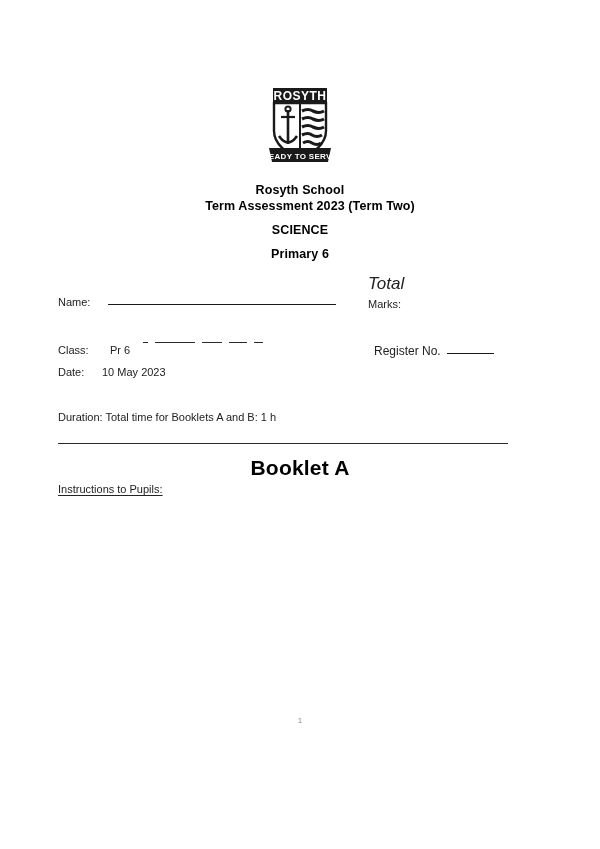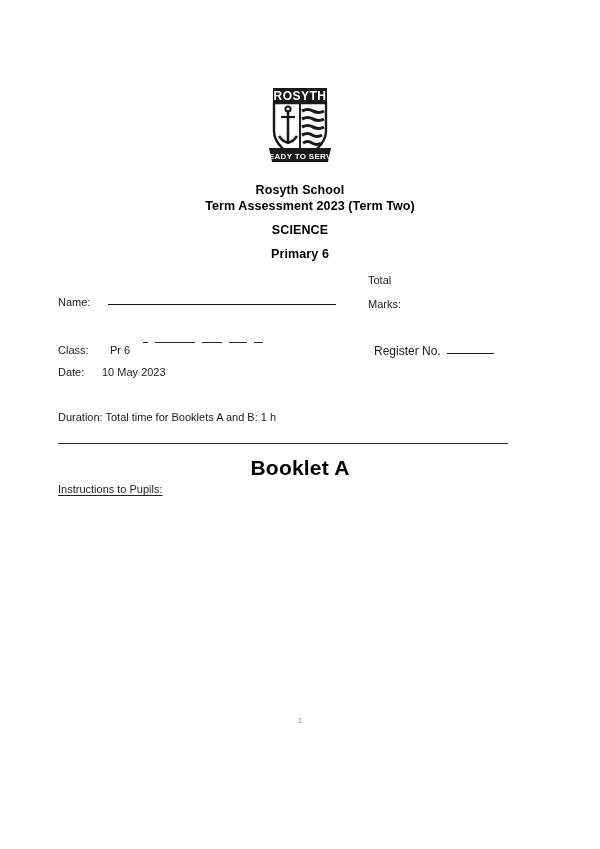--- a/index.html
+++ b/index.html
@@ -60,22 +60,23 @@
     position: absolute;
     left: 368px;
     top: 248px;
     width: 115px;
     height: 68px;
   }
   .marks-label-total {
     position: absolute;
     left: 0;
     top: 26px;
-    font-size: 11px;
-    color: #222;
+    font-size: 17px;
+    color: #222;
+    font-style: italic;
   }
   .marks-label-marks {
     position: absolute;
     left: 0;
     top: 50px;
     font-size: 11px;
     color: #222;
   }
   .marks-box {
     position: absolute;

